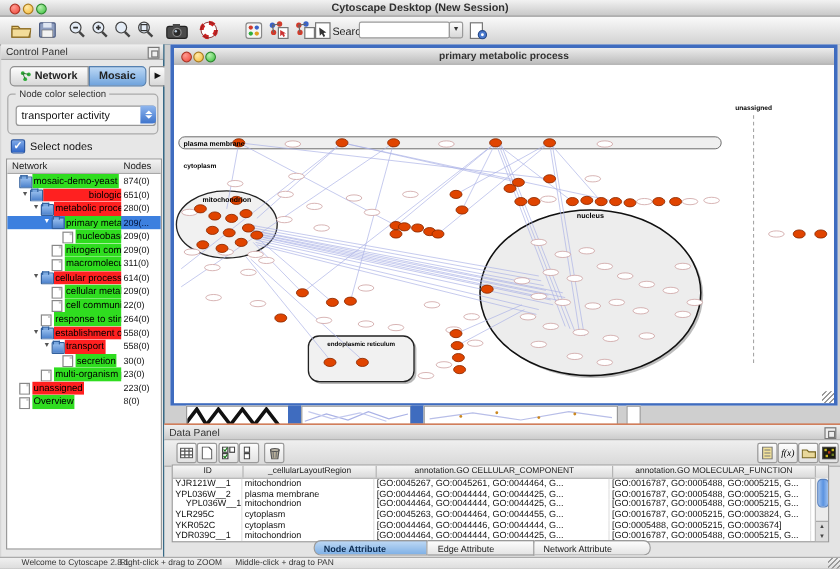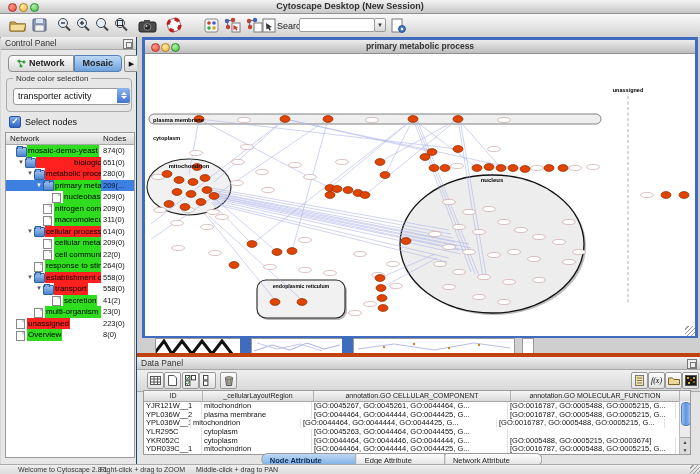--- a/index.html
+++ b/index.html
@@ -59,21 +59,21 @@
   .netwin{position:absolute;left:5px;top:0;width:556px;height:301px;border:3px solid #3f6cbf;background:#fff;box-sizing:border-box;}
   .nw-title{position:relative;height:13px;background:linear-gradient(#ececec,#bdbdbd);border-bottom:1px solid #8f8f8f;}
   .nw-title .tl{top:3px;}
   .nw-title .tl.r{left:6px;}.nw-title .tl.y{left:16px;}.nw-title .tl.g{left:26px;}
   .nw-text{position:absolute;left:0;right:0;top:1px;text-align:center;font-size:8.5px;font-weight:bold;color:#333;}
   .canvas{position:relative;width:550px;height:282px;background:#fff;overflow:hidden;}
   .grip{position:absolute;right:0;bottom:0;width:10px;height:10px;background:repeating-linear-gradient(135deg,transparent,transparent 2px,#9a9a9a 2px,#9a9a9a 3px);}
   .bgthumb{position:absolute;top:301px;height:15px;background:#fff;border:1px solid #999;overflow:hidden;}
   .bluebar{position:absolute;top:301px;height:15px;width:11px;background:#3f6cbf;}
   
-  .dpanel{position:absolute;left:0px;top:316px;width:563px;height:111px;background:#e4e4e4;border-top:4px solid #c2410c;}
+  .dpanel{position:absolute;left:0px;top:316px;width:563px;height:111px;background:#e4e4e4;border-top:1px solid #c2410c;}
   .dtoolbar{position:relative;height:21px;background:linear-gradient(#efefef,#d8d8d8);border-bottom:1px solid #aaa;}
   .dbtn{position:absolute;top:2px;width:15px;height:15px;background:linear-gradient(#fdfdfd,#e2e2e2);border:1px solid #9a9a9a;border-radius:2px;display:flex;align-items:center;justify-content:center;font-size:7px;}
   .dtable{position:absolute;left:6px;top:33px;width:546px;height:63px;background:#fff;border:1px solid #999;overflow:hidden;}
   .dth{display:flex;height:10px;background:linear-gradient(#f6f6f6,#dadada);border-bottom:1px solid #a8a8a8;}
   .dth div{font-size:7px;color:#222;text-align:center;border-right:1px solid #b5b5b5;overflow:hidden;white-space:nowrap;line-height:10px;}
   .dtr{display:flex;height:8.7px;line-height:8.7px;}
   .dtr div{font-size:7.5px;color:#111;border-right:1px solid #e2e2e2;overflow:hidden;white-space:nowrap;padding-left:2px;box-sizing:border-box;}
   .dtr div:first-child{font-weight:normal;}
   .vscroll{position:absolute;right:0;top:10px;bottom:0;width:10px;background:#ececec;border-left:1px solid #bbb;}
   .vthumb{position:absolute;left:1px;top:1px;width:8px;height:22px;border-radius:4px;background:linear-gradient(90deg,#9cc0f0,#5b93e0,#9cc0f0);border:1px solid #5580c0;}
@@ -292,21 +292,21 @@
           <div class="tree-row">
             <span class="t-name"><span class="t-exp" style="left: 21px;">▼</span><span class="t-icon folder" style="left: 28px;"></span><span class="t-chip red" style="margin-left: 39px;">establishment of lo</span></span>
             <span class="t-nodes">558(0)</span>
           </div>
           <div class="tree-row">
             <span class="t-name"><span class="t-exp" style="left: 30px;">▼</span><span class="t-icon folder" style="left: 37px;"></span><span class="t-chip red" style="margin-left: 48px;">transport</span></span>
             <span class="t-nodes">558(0)</span>
           </div>
           <div class="tree-row">
             <span class="t-name"><span class="t-icon file" style="left: 46px;"></span><span class="t-chip green" style="margin-left: 57px;">secretion</span></span>
-            <span class="t-nodes">41(2)</span>
+            <span class="t-nodes">30(0)</span>
           </div>
           <div class="tree-row">
             <span class="t-name"><span class="t-icon file" style="left: 28px;"></span><span class="t-chip green" style="margin-left: 39px;">multi-organism pro</span></span>
             <span class="t-nodes">23(0)</span>
           </div>
           <div class="tree-row">
             <span class="t-name"><span class="t-icon file" style="left: 10px;"></span><span class="t-chip red" style="margin-left: 21px;">unassigned</span></span>
             <span class="t-nodes">223(0)</span>
           </div>
           <div class="tree-row">
@@ -606,29 +606,30 @@
               <div style="width: 196px;">[GO:0045267, GO:0045261, GO:0044464, G...</div>
               <div style="width: 168px;">[GO:0016787, GO:0005488, GO:0005215, G...</div>
             </div>
             <div class="dtr">
               <div style="width: 58px;">YPL036W__2</div>
               <div style="width: 110px;">plasma membrane</div>
               <div style="width: 196px;">[GO:0044464, GO:0044444, GO:0044425, G...</div>
               <div style="width: 168px;">[GO:0016787, GO:0005488, GO:0005215, G...</div>
             </div>
             <div class="dtr">
-              <div style="width: 47px;">YPL036W__1</div>
+              <div style="width: 58px; text-align: right;">YPL036W__1</div>
               <div style="width: 110px;">mitochondrion</div>
               <div style="width: 196px;">[GO:0044464, GO:0044444, GO:0044425, G...</div>
               <div style="width: 168px;">[GO:0016787, GO:0005488, GO:0005215, G...</div>
             </div>
             <div class="dtr">
               <div style="width: 58px;">YLR295C</div>
               <div style="width: 110px;">cytoplasm</div>
               <div style="width: 196px;">[GO:0045263, GO:0044464, GO:0044455, G...</div>
+              <div style="width: 168px;">[GO:0016787, GO:0005215, GO:0003824, G...</div>
             </div>
             <div class="dtr">
               <div style="width: 58px;">YKR052C</div>
               <div style="width: 110px;">cytoplasm</div>
               <div style="width: 196px;">[GO:0044464, GO:0044446, GO:0044444, G...</div>
               <div style="width: 168px;">[GO:0005488, GO:0005215, GO:0003674]</div>
             </div>
             <div class="dtr">
               <div style="width: 58px;">YDR039C__1</div>
               <div style="width: 110px;">mitochondrion</div>

